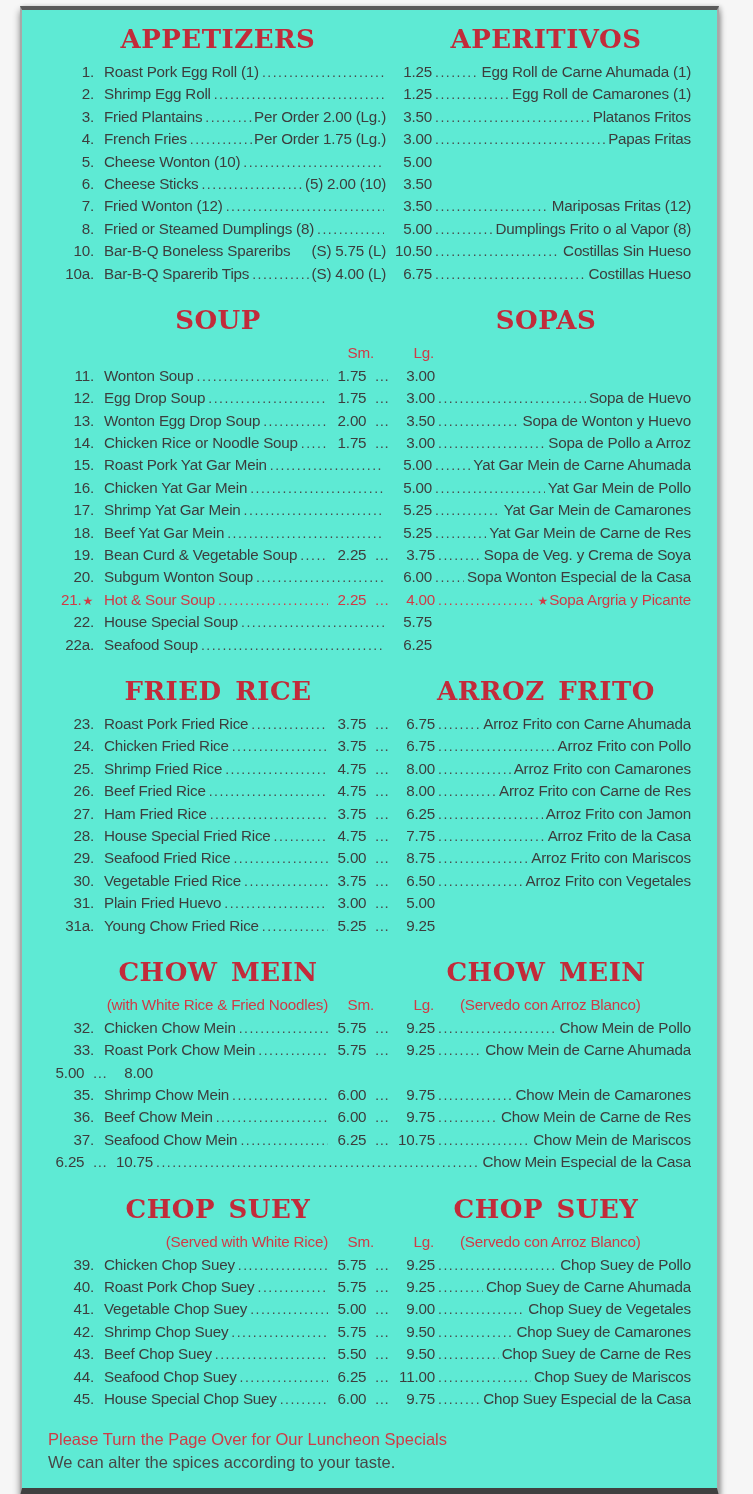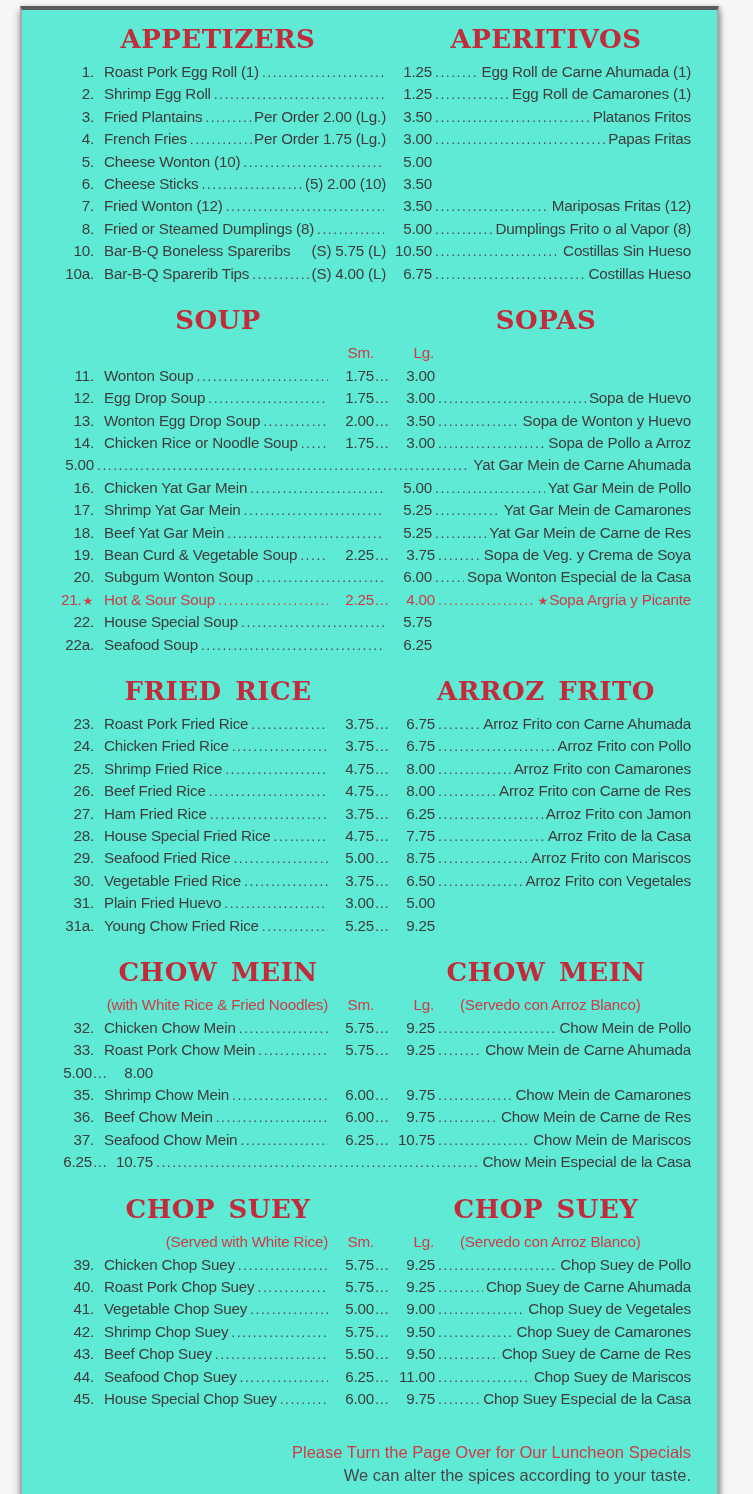--- a/index.html
+++ b/index.html
@@ -43,38 +43,38 @@
   .grpA{flex:0 0 282px;display:flex;align-items:baseline;overflow:hidden;}
   .grpA.wide{flex-basis:338px;}
   .c-num{flex:0 0 46px;text-align:right;white-space:nowrap;padding-right:2px;}
   .c-name{white-space:nowrap;padding-left:8px;}
   .c-dots{flex:1;overflow:hidden;white-space:nowrap;margin:0 2px 0 3px;}
   .c-dots::after,.c-dots2::after{
     content:"................................................................................";
     letter-spacing:1.5px;color:var(--dots);font-size:14px;}
   .c-dots.blank::after{content:"";}
   .c-mid{white-space:nowrap;}
-  .c-sm{flex:0 0 44px;text-align:right;white-space:nowrap;}
+  .c-sm{flex:0 0 44px;text-align:center;white-space:nowrap;}
   .c-sep{flex:0 0 14px;text-align:left;padding-left:1px;color:var(--dots);overflow:hidden;}
   .c-sep::after{content:"...";letter-spacing:.5px;}
   .c-lg{flex:0 0 46px;text-align:right;white-space:nowrap;}
   .grpR{flex:1;display:flex;align-items:baseline;overflow:hidden;}
   .c-dots2{flex:1;overflow:hidden;white-space:nowrap;margin:0 3px;}
   .grpR.empty .c-dots2::after{content:"";}
   .c-es{white-space:nowrap;text-align:right;}
   .star{color:var(--red-item);font-size:12px;padding:0 1px;}
   
   .sub-row{color:var(--red-item);height:22px;line-height:22px;margin-bottom:1px;}
   .sub-row .s-en{flex:0 0 282px;text-align:right;white-space:nowrap;padding-right:2px;box-sizing:border-box;}
   .sub-row .s-sm{flex:0 0 44px;text-align:right;font-weight:normal;}
   .sub-row .s-gap{flex:0 0 14px;}
   .sub-row .s-lg{flex:0 0 46px;text-align:right;}
   .sub-row .s-es{flex:1;text-align:left;padding-left:26px;white-space:nowrap;}
   .sec-head{margin-bottom:3px;}
-  .footer{margin-top:31px;text-align:right;}
+  .footer{margin-top:18px;text-align:left;}
   .f1{color:var(--red-item);font-size:16.5px;line-height:23px;}
   .f2{color:#474747;font-size:16.5px;line-height:23px;}
 </style>
 </head>
 <body>
 
 <div class="page">
   <div>
   <section>
     <div class="sec-head">
@@ -302,20 +302,26 @@
     <span class="c-sm">1.75</span>
     <span class="c-sep"></span>
     <span class="c-lg">3.00</span>
     <span class="grpR">
       <span class="c-dots2"></span>
       <span class="c-es"><span class="es-text">Sopa de Pollo a Arroz</span></span>
     </span>
   </div>
 
   <div class="row">
+    <span class="grpA wide">
+      <span class="c-num"><span class="num-text">15.</span></span>
+      <span class="c-name">Roast Pork Yat Gar Mein</span>
+      <span class="c-dots"></span>
+
+    </span>
 
     <span class="c-lg">5.00</span>
     <span class="grpR">
       <span class="c-dots2"></span>
       <span class="c-es"><span class="es-text">Yat Gar Mein de Carne Ahumada</span></span>
     </span>
   </div>
 
   <div class="row">
     <span class="grpA wide">

